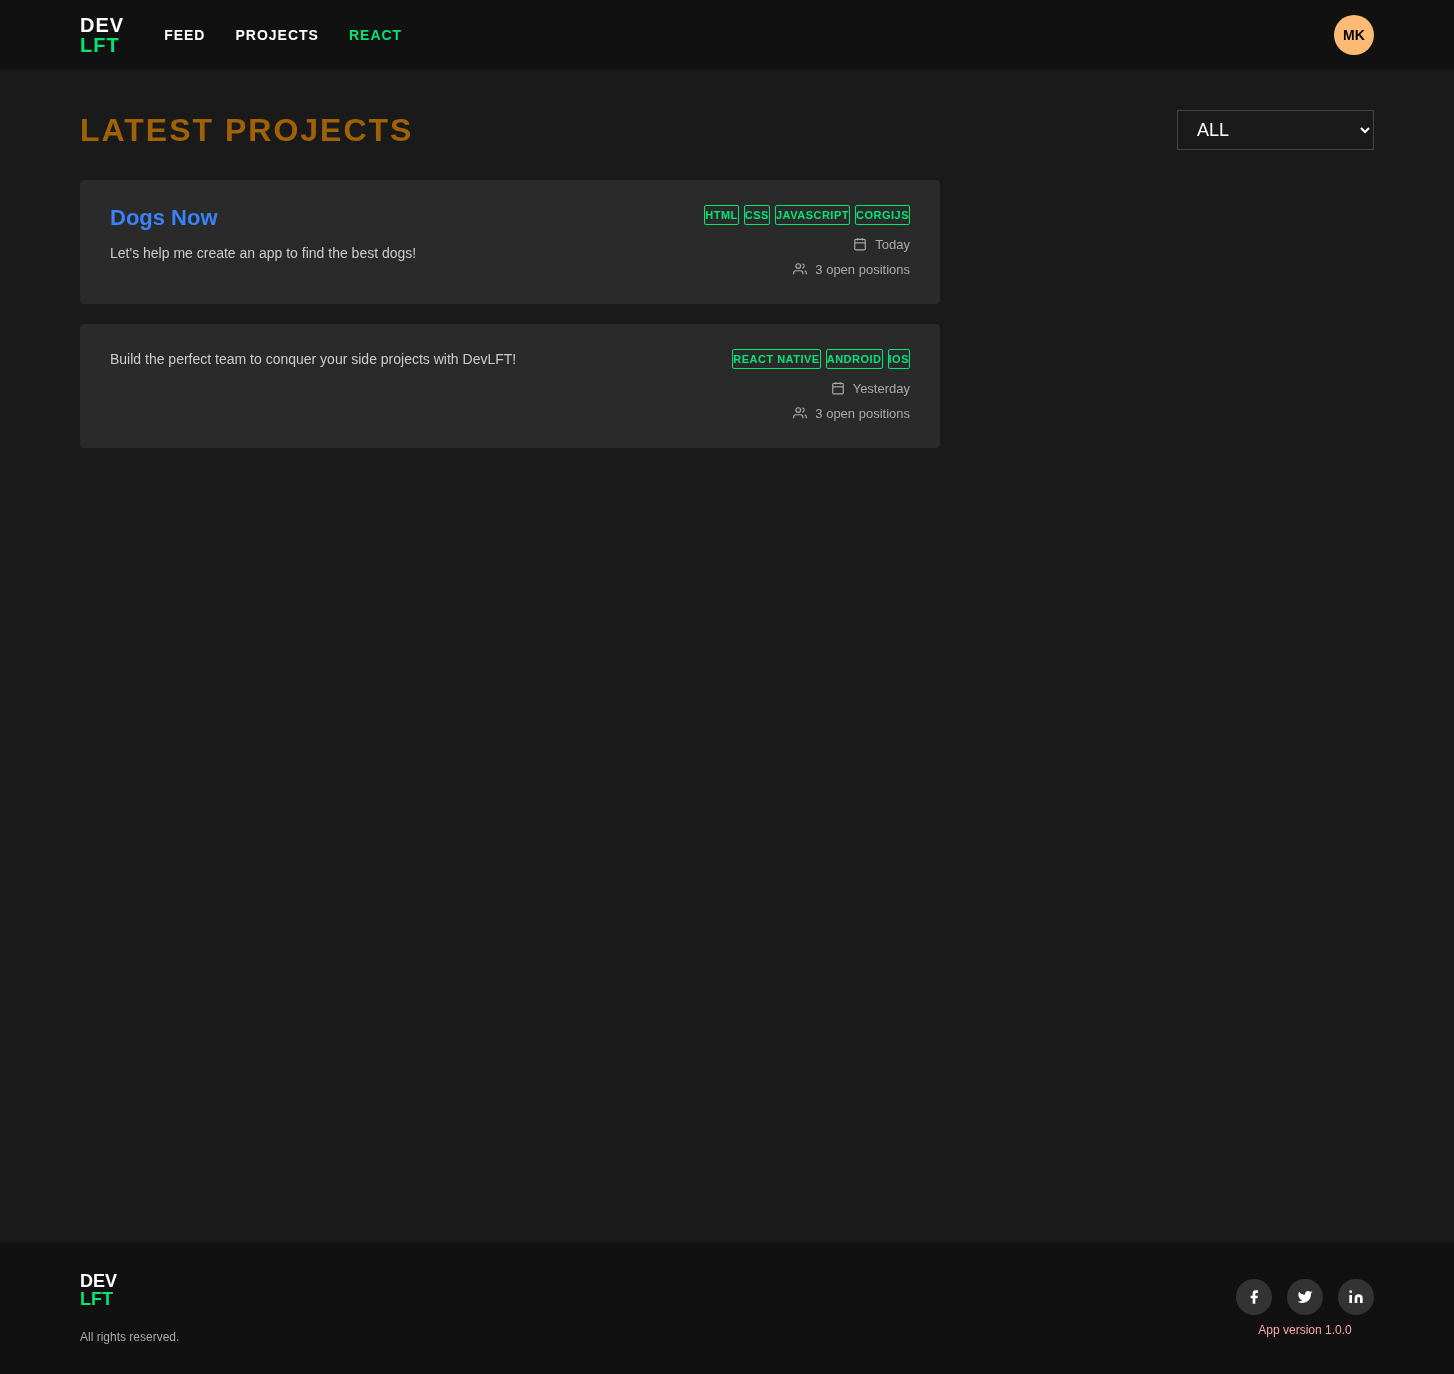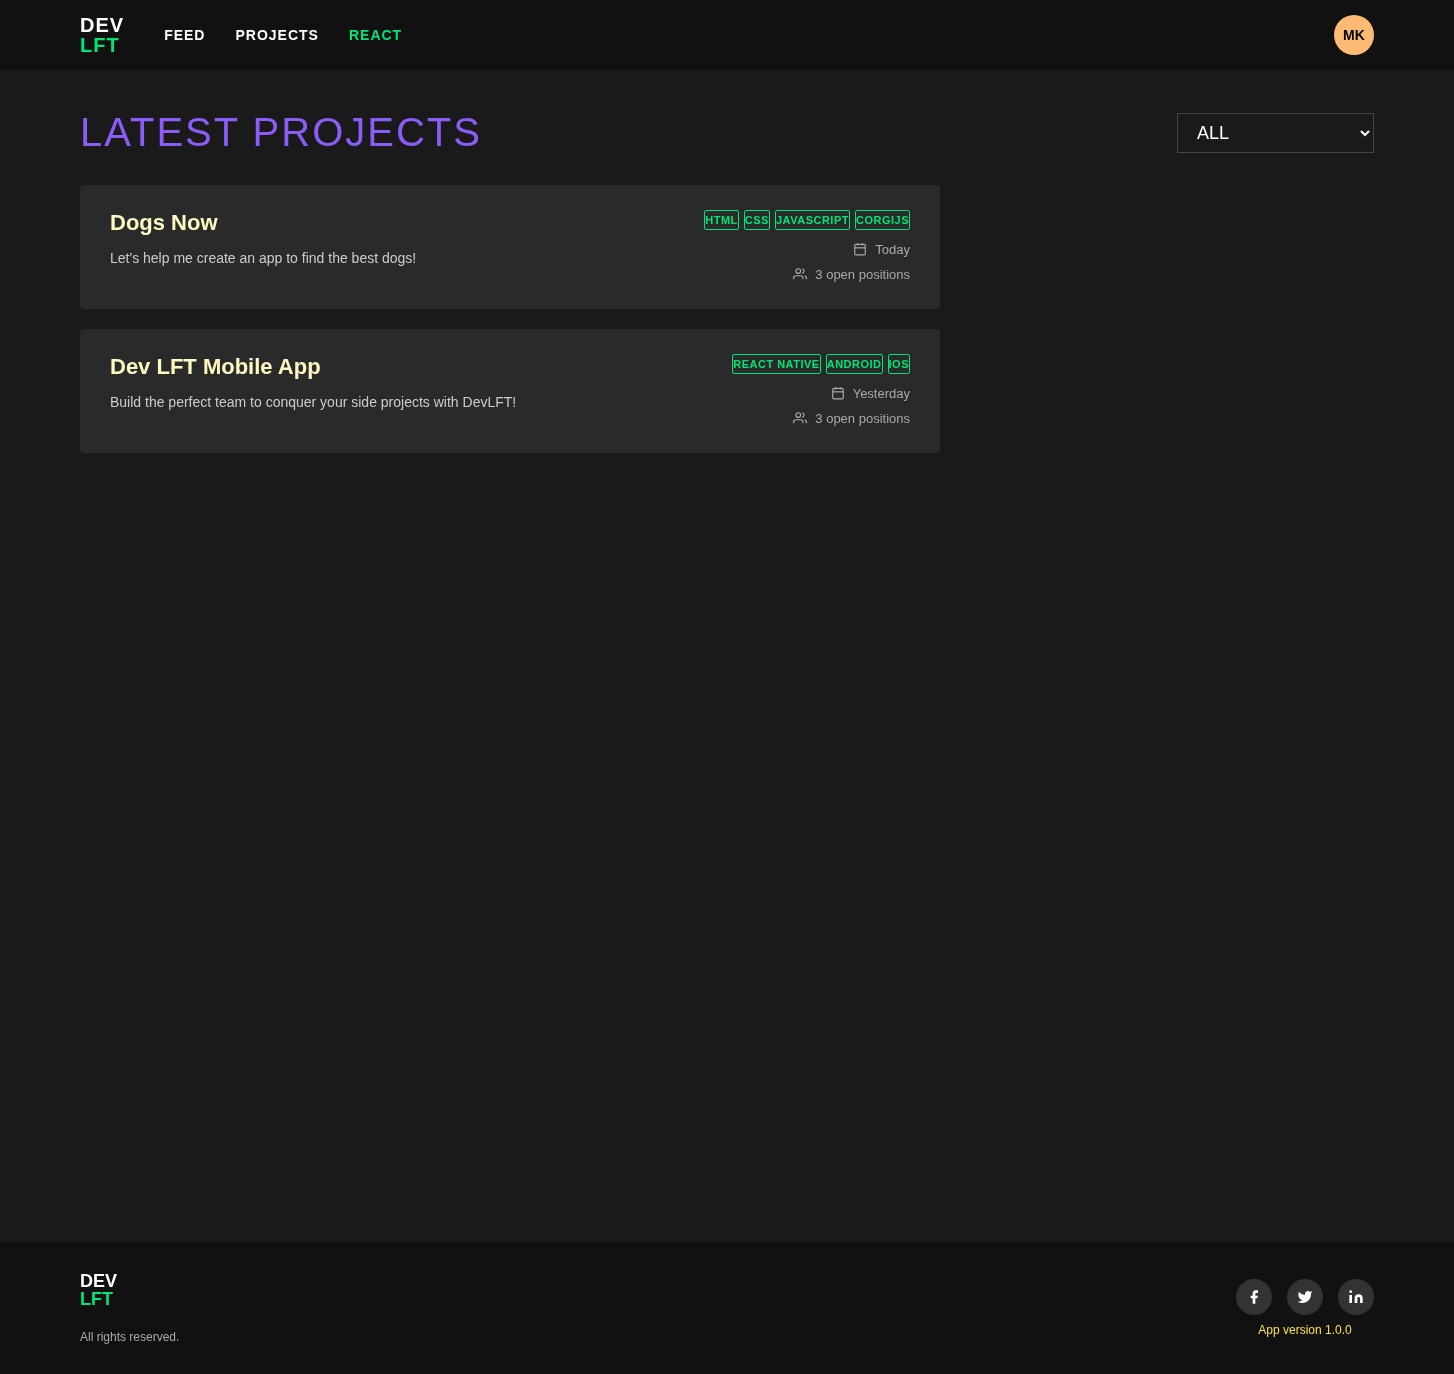--- a/index.html
+++ b/index.html
@@ -93,23 +93,23 @@
     }
 
     .page-header {
       display: flex;
       align-items: center;
       justify-content: space-between;
       margin-bottom: 30px;
     }
 
     .page-title {
-      color: #8b5cf6;
-      font-size: 40px;
-      font-weight: 400;
+      color: #a16207;
+      font-size: 32px;
+      font-weight: 700;
       letter-spacing: 2px;
     }
 
     .filter-select {
       background-color: #1a1a1a;
       color: #ffffff;
       border: 1px solid #444;
       padding: 8px 30px 8px 15px;
       font-size: 18px;
       cursor: pointer;
@@ -133,21 +133,21 @@
       display: flex;
       justify-content: space-between;
       align-items: flex-start;
     }
 
     .project-left {
       flex: 1;
     }
 
     .project-title {
-      color: #fef9c3;
+      color: #3b82f6;
       font-size: 22px;
       font-weight: 700;
       margin-bottom: 12px;
       cursor: pointer;
     }
 
     .project-description {
       color: #cccccc;
       font-size: 14px;
       line-height: 1.5;
@@ -258,21 +258,21 @@
       border-radius: 50%;
       display: flex;
       align-items: center;
       justify-content: center;
       cursor: pointer;
       color: #ffffff;
       font-size: 16px;
     }
 
     .app-version {
-      color: #fde047;
+      color: #fca5a5;
       font-size: 12px;
     }
   </style>
 </head>
 <body>
 
 <header class="header">
   <div class="logo">
     <span class="logo-dev">DEV</span>
     <span class="logo-lft">LFT</span>
@@ -333,21 +333,20 @@
                 <path d="M16 3.13a4 4 0 0 1 0 7.75"></path>
               </svg>
             </span>
             <span>3 open positions</span>
           </div>
         </div>
       </div>
     </div>
       <div class="project-card">
       <div class="project-left">
-        <div class="project-title">Dev LFT Mobile App</div>
         <div class="project-description">Build the perfect team to conquer your side projects with DevLFT!</div>
       </div>
       <div class="project-right">
         <div class="tags">
             <span class="tag">REACT NATIVE</span>
             <span class="tag">ANDROID</span>
             <span class="tag">IOS</span>
           </div>
         <div class="project-meta">
           <div class="meta-item">

